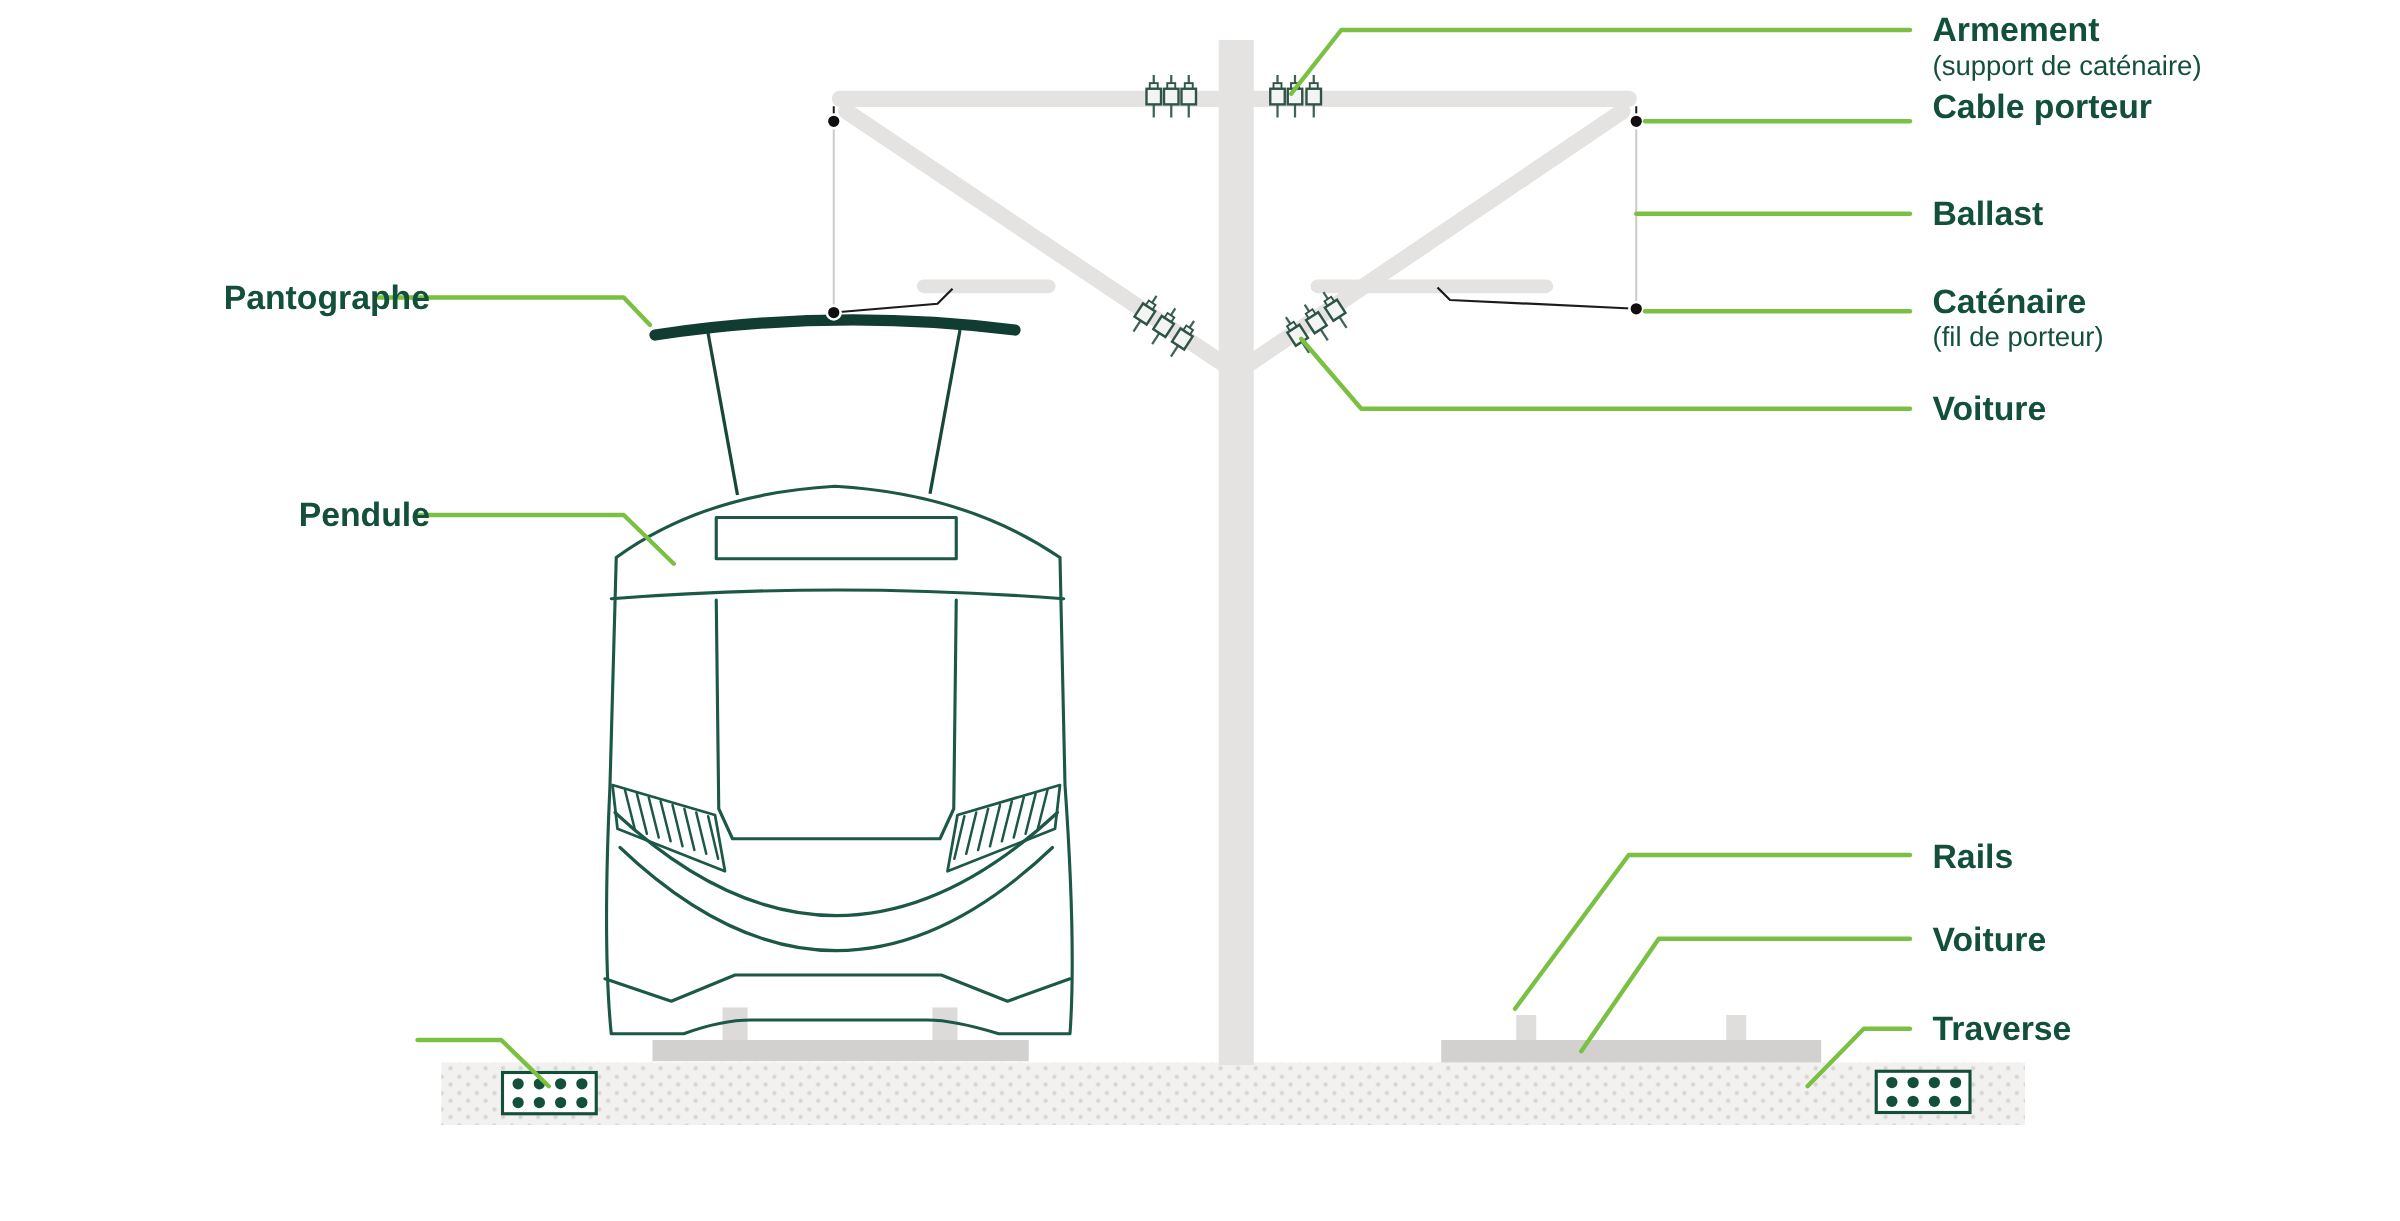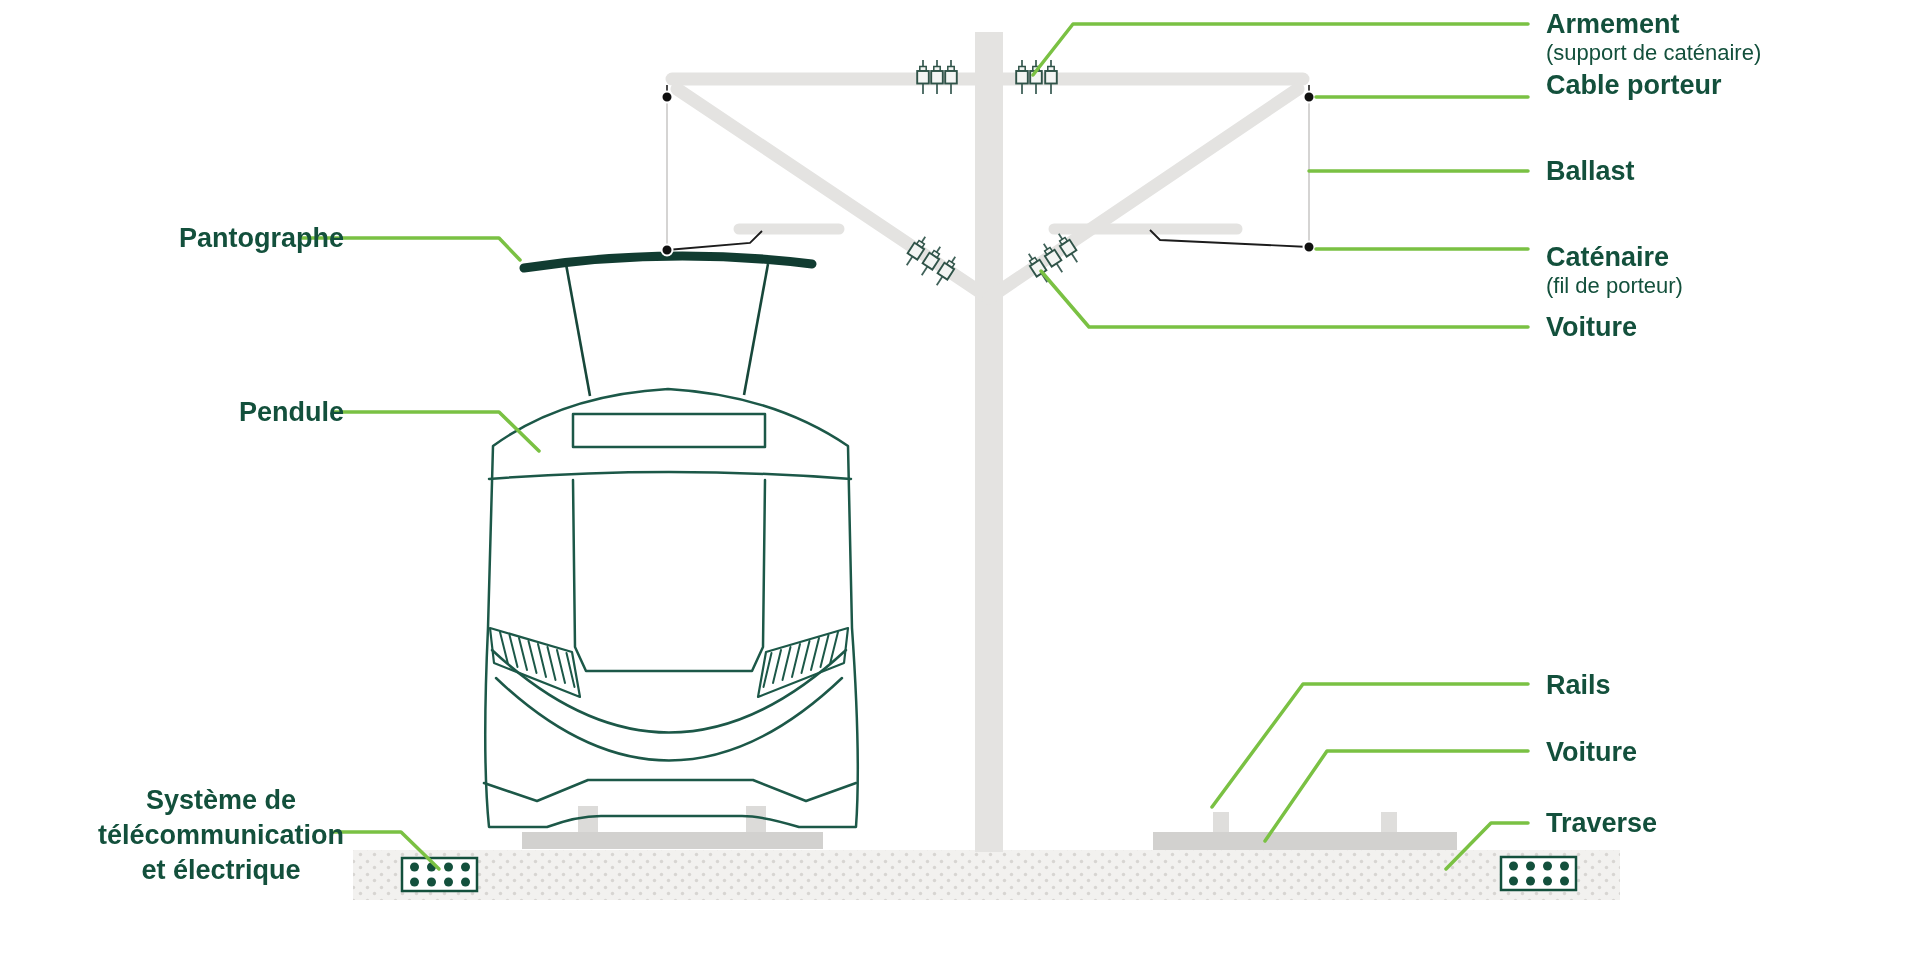--- a/index.html
+++ b/index.html
@@ -150,30 +150,25 @@
       <path d="M1528 823 H1491 L1446 869"></path>
     </g>
   </svg>
 
   <div class="lbl rightcol" style="top:9px">
     <div class="t">Armement</div>
     <div class="s">(support de caténaire)</div>
   </div>
   <div class="lbl rightcol vcenter t" style="top:85px">Cable porteur</div>
   <div class="lbl rightcol vcenter t" style="top:171px">Ballast</div>
-  <div class="lbl rightcol" style="top:242px">
+  <div class="lbl rightcol" style="top:226px">
     <div class="t">Caténaire</div>
     <div class="s">(fil de porteur)</div>
   </div>
   <div class="lbl rightcol vcenter t" style="top:327px">Voiture</div>
   <div class="lbl rightcol vcenter t" style="top:685px">Rails</div>
   <div class="lbl rightcol vcenter t" style="top:752px">Voiture</div>
   <div class="lbl rightcol vcenter t" style="top:823px">Traverse</div>
 
   <div class="lbl leftcol vcenter t" style="top:238px">Pantographe</div>
   <div class="lbl leftcol vcenter t" style="top:412px">Pendule</div>
-  <div class="lbl leftcol vcenter multiline" style="top:835px">
-    <div class="t">Système de</div>
-    <div class="t">télécommunication</div>
-    <div class="t">et électrique</div>
-  </div>
 
 </div>
 
 </body></html>

